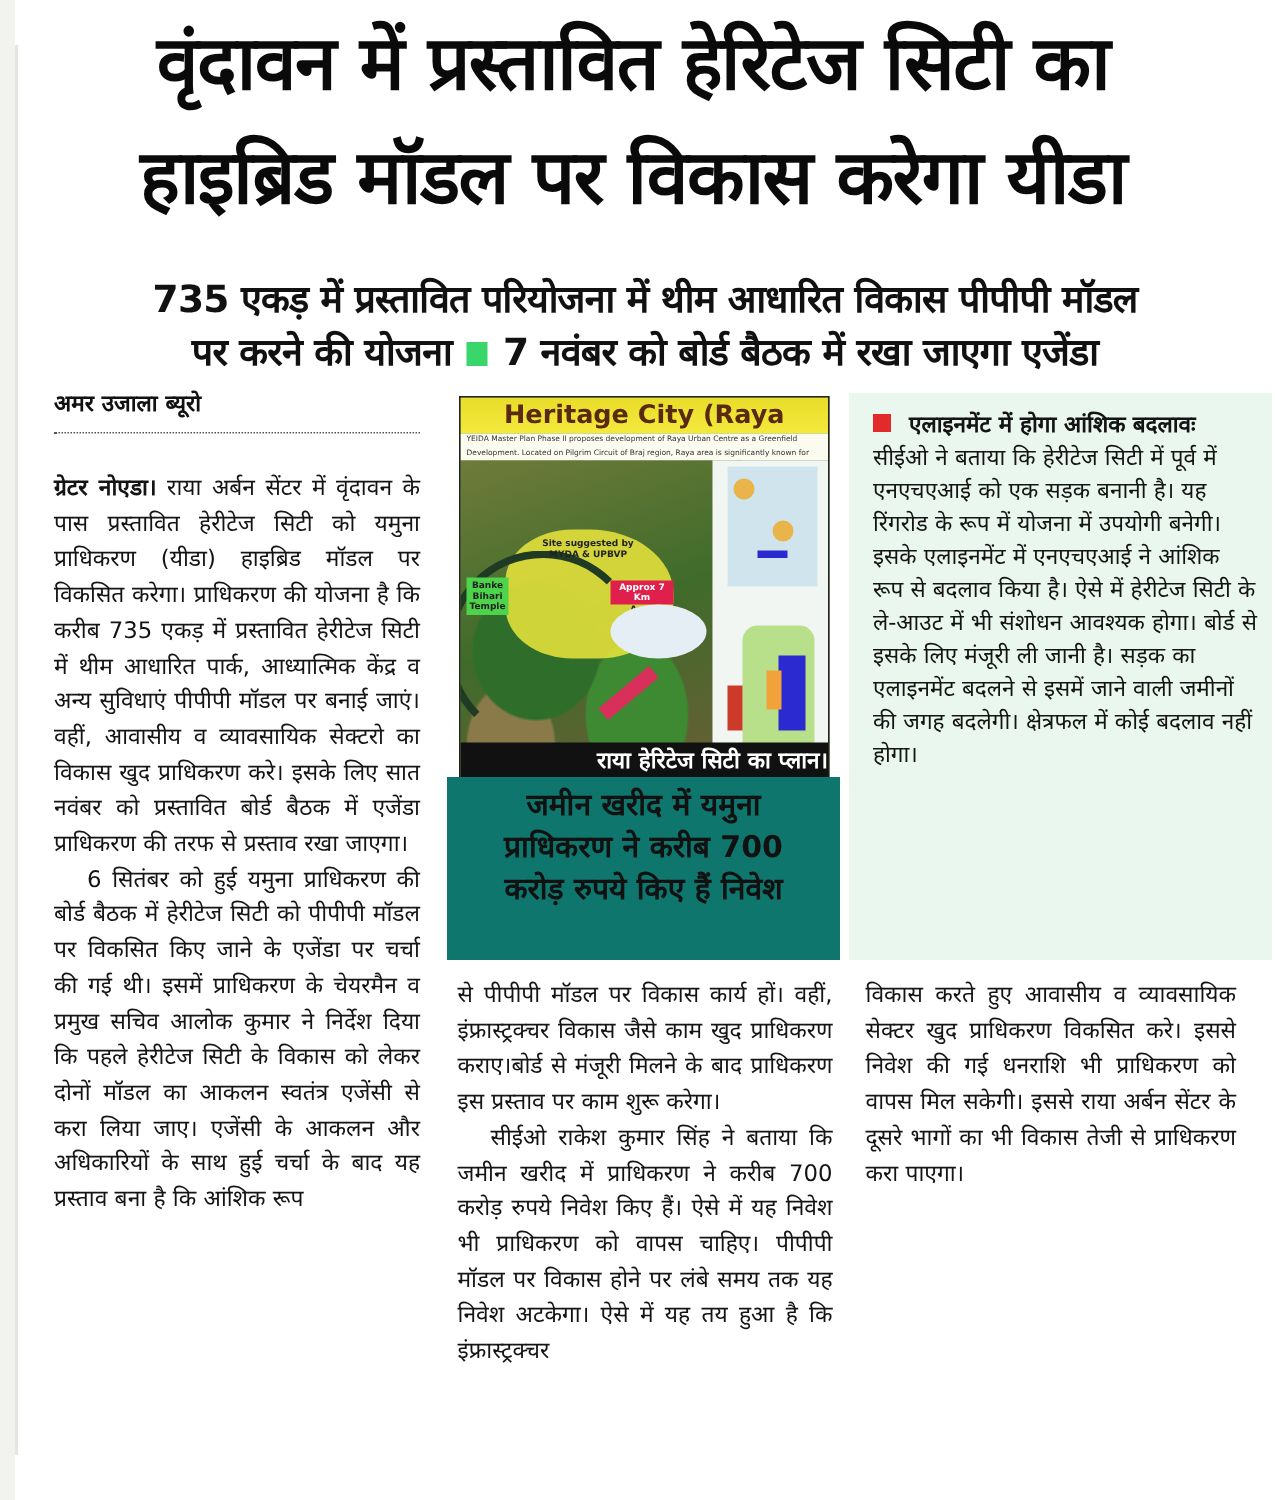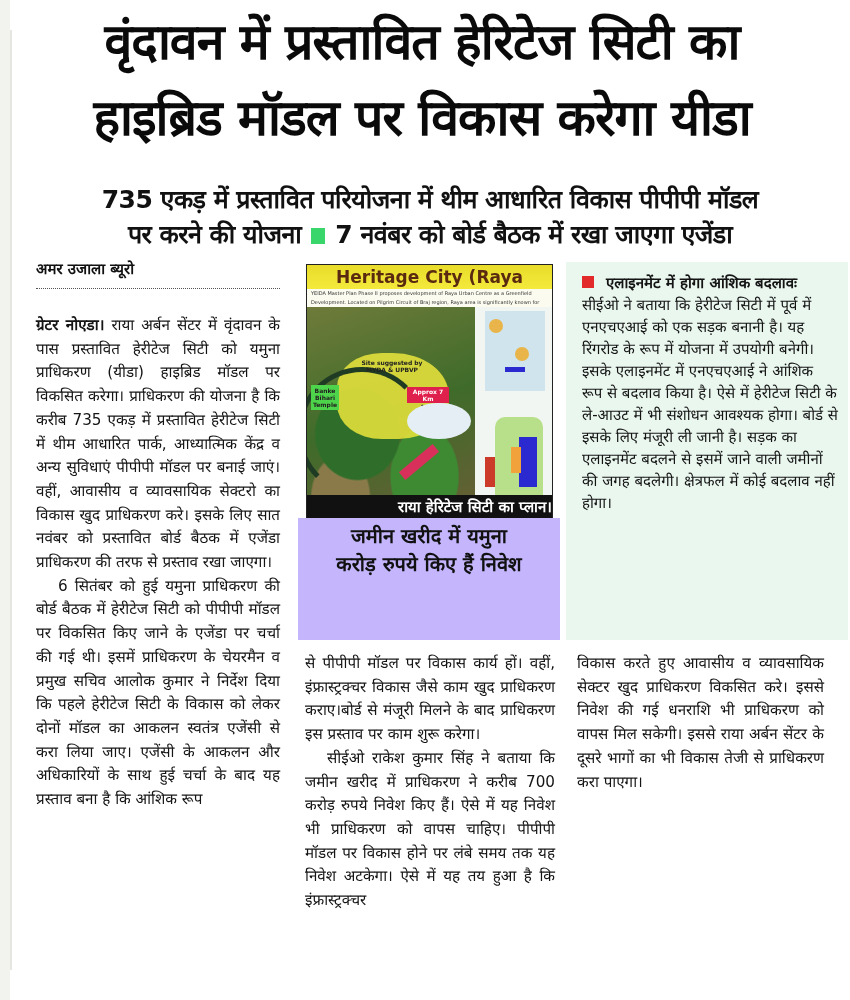--- a/index.html
+++ b/index.html
@@ -88,21 +88,21 @@
     .plan-top { position:absolute; left:10px; top:4px; width:60px; height:80px; background:#cfe4ec; }
     .plan-y1 { position:absolute; left:14px; top:12px; width:14px; height:14px; background:#e9b54a; border-radius:50%; }
     .plan-y2 { position:absolute; left:40px; top:40px; width:14px; height:14px; background:#e9b54a; border-radius:50%; }
     .plan-b1 { position:absolute; left:30px; top:60px; width:20px; height:5px; background:#2a2ad0; }
     .caption-bar {
       position:absolute; left:0; bottom:0; width:100%; height:24px; background:#111;
       color:#fff; text-align:right; font-size:15px; font-weight:bold; line-height:24px;
     }
     .pull {
       position: absolute; left: 298px; top: 518px; width: 262px; height: 122px;
-      background: #c4b5fd; text-align: center;
+      background: #0f766e; text-align: center;
       font-size: 20px; font-weight: bold; line-height: 28px; padding-top: 4px; box-sizing: border-box; color:#111;
     }
     .sidebar {
       position: absolute; left: 566px; top: 262px; width: 282px; height: 378px;
       background: #eaf7ef; box-sizing: border-box; padding: 10px 10px 0 16px;
       font-size: 15px; line-height: 22px; color: #141414;
     }
     .sidebar .red-sq { display:inline-block; width:12px; height:12px; background:#e22a2a; margin-right:12px; vertical-align: 0; }
     .sidebar .sb-head { font-weight:bold;margin-top:16px; }
     .sidebar .sb-body { margin:0; }
@@ -150,20 +150,21 @@
     <div class="plan-shape"></div>
     <div class="plan-blue"></div>
     <div class="plan-orange"></div>
     <div class="plan-red"></div>
   </div>
   <div class="caption-bar">राया हेरिटेज सिटी का प्लान।</div>
 </div>
 
 <div class="pull">
   <div>जमीन खरीद में यमुना</div>
+  <div>प्राधिकरण ने करीब 700</div>
   <div>करोड़ रुपये किए हैं निवेश</div>
 </div>
 
 <div class="sidebar">
   <p class="sb-body"><span class="red-sq"></span><span class="sb-head">एलाइनमेंट में होगा आंशिक</span> <span class="sb-head">बदलावः</span> <span>सीईओ ने बताया कि हेरीटेज सिटी में पूर्व में एनएचएआई को एक सड़क बनानी है। यह रिंगरोड के रूप में योजना में उपयोगी बनेगी। इसके एलाइनमेंट में एनएचएआई ने आंशिक रूप से बदलाव किया है। ऐसे में हेरीटेज सिटी के ले-आउट में भी संशोधन आवश्यक होगा। बोर्ड से इसके लिए मंजूरी ली जानी है। सड़क का एलाइनमेंट बदलने से इसमें जाने वाली जमीनों की जगह बदलेगी। क्षेत्रफल में कोई बदलाव नहीं होगा।</span></p>
 </div>
 
 <div class="col col2">
   <p>से पीपीपी मॉडल पर विकास कार्य हों। वहीं, इंफ्रास्ट्रक्चर विकास जैसे काम खुद प्राधिकरण कराए।बोर्ड से मंजूरी मिलने के बाद प्राधिकरण इस प्रस्ताव पर काम शुरू करेगा।</p>
   <p class="indent">सीईओ राकेश कुमार सिंह ने बताया कि जमीन खरीद में प्राधिकरण ने करीब 700 करोड़ रुपये निवेश किए हैं। ऐसे में यह निवेश भी प्राधिकरण को वापस चाहिए। पीपीपी मॉडल पर विकास होने पर लंबे समय तक यह निवेश अटकेगा। ऐसे में यह तय हुआ है कि इंफ्रास्ट्रक्चर</p>

